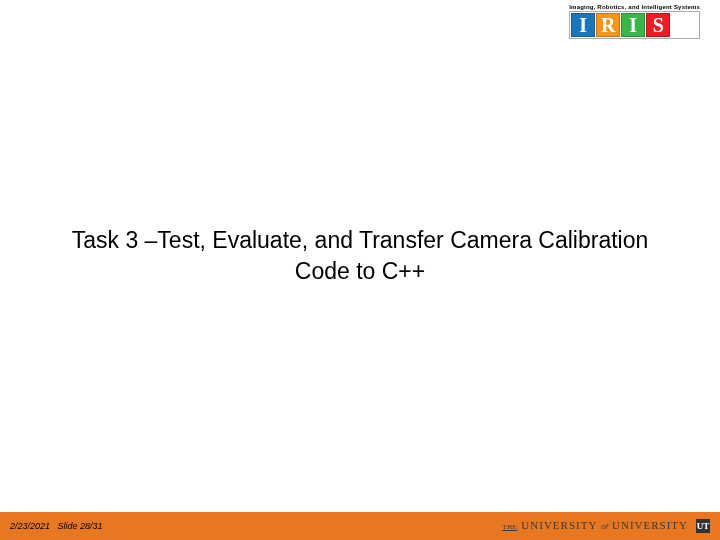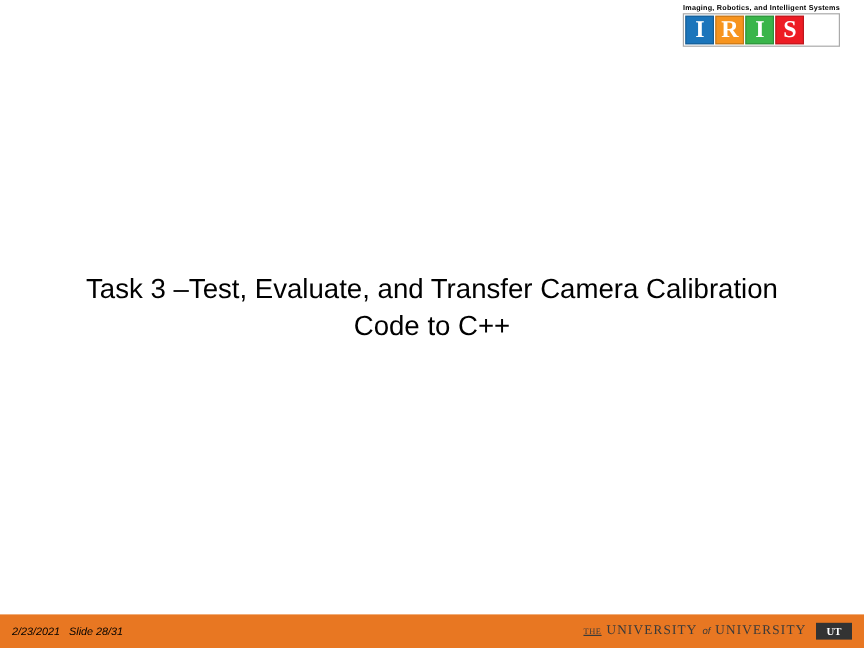--- a/index.html
+++ b/index.html
@@ -99,21 +99,21 @@
       font-size: 8px;
       font-style: italic;
       font-family: Liberation Sans, sans-serif;
     }
     .uni-tn {
       font-size: 11px;
       font-family: Georgia, serif;
       letter-spacing: 1px;
     }
     .uni-mark {
-      width: 30px;
+      width: 14px;
       height: 14px;
       background: #333;
       display: inline-flex;
       align-items: center;
       justify-content: center;
       color: #fff;
       font-size: 9px;
       font-weight: bold;
       font-family: Georgia, serif;
       margin-left: 4px;

